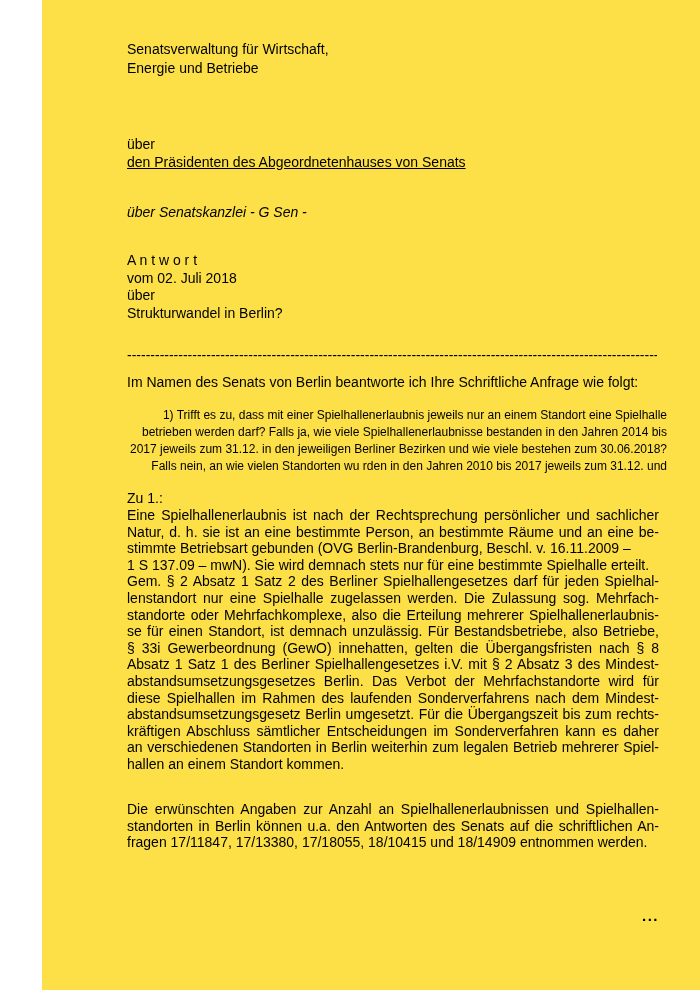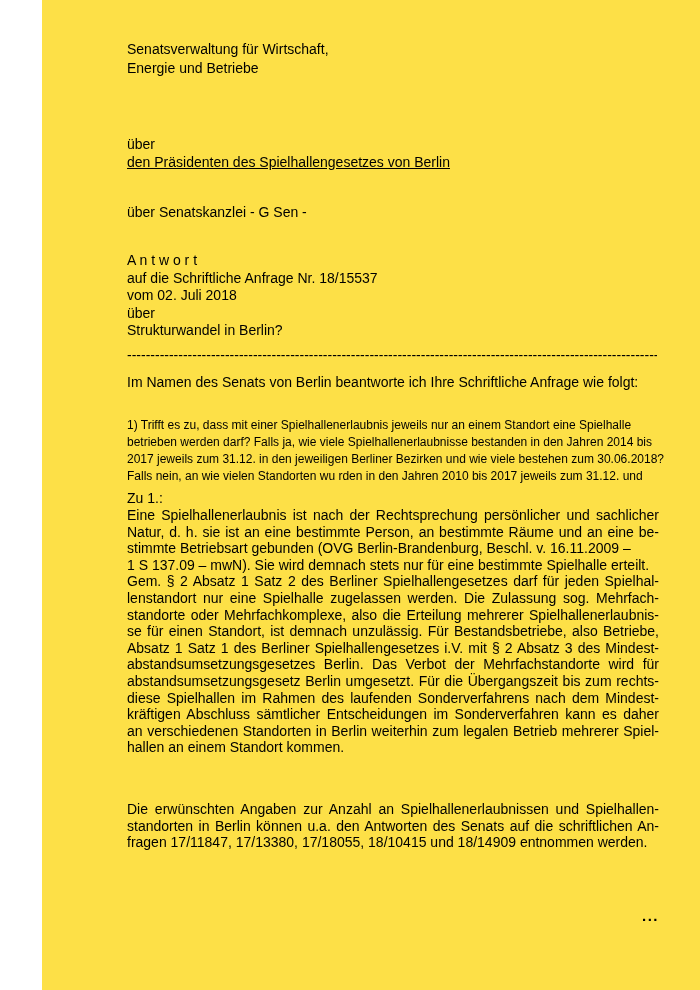--- a/index.html
+++ b/index.html
@@ -13,51 +13,50 @@
     overflow: hidden;
     margin-left: 42px;
   }
   .block { position: absolute; left: 85px; width: 532px; font-size: 14px; }
   .line { white-space: nowrap; }
   .just { text-align: justify; text-align-last: justify; text-justify: inter-word; }
   .under { text-decoration: underline; }
 
   #sender        { top: 40px;  line-height: 19px; }
   #recipient     { top: 136px; line-height: 17.5px; }
-  #via           { top: 204px; line-height: 17.5px; }
+  #via           { top: 204px; line-height: 17.5px; font-style: italic; }
   #answer-heading{ top: 252px; line-height: 17.5px; }
   #divider       { top: 347px; line-height: 17px; width: 530px; overflow: hidden; white-space: nowrap; }
   #intro         { top: 374px; line-height: 17px; }
-  #question-1    { top: 417px; font-size: 12px; line-height: 17px; width: 540px; }
+  #question-1    { top: 407px; font-size: 12px; line-height: 17px; width: 540px; text-align: right; }
   #zu1-label     { top: 490px; line-height: 16.6px; }
   #paragraph-1   { top: 507px; line-height: 16.6px; }
   #paragraph-2   { top: 801px; line-height: 16.6px; }
   #continuation  { position: absolute; left: 600px; top: 907px; font-size: 15px;
                    font-weight: 700; letter-spacing: 1.5px; line-height: 17px; }
 </style>
 </head>
 <body>
 
 <div class="page">
 
   <div class="block" id="sender">
       <div class="line">Senatsverwaltung für Wirtschaft,</div>
       <div class="line">Energie und Betriebe</div>
     </div>
 
   <div class="block" id="recipient">
       <div class="line">über</div>
-      <div class="line under">den Präsidenten des Spielhallengesetzes von Berlin</div>
+      <div class="line under">den Präsidenten des Abgeordnetenhauses von Senats</div>
     </div>
 
   <div class="block" id="via">über Senatskanzlei - G Sen -</div>
 
   <div class="block" id="answer-heading">
       <div class="line">A n t w o r t</div>
-      <div class="line">auf die Schriftliche Anfrage Nr. 18/15537</div>
       <div class="line">vom 02. Juli 2018</div>
       <div class="line">über</div>
       <div class="line">Strukturwandel in Berlin?</div>
     </div>
 
   <div class="block" id="divider">-------------------------------------------------------------------------------------------------------------------</div>
 
   <div class="block" id="intro">Im Namen des Senats von Berlin beantworte ich Ihre Schriftliche Anfrage wie folgt:</div>
 
   <div class="block" id="question-1">
@@ -71,24 +70,25 @@
 
   <div class="block" id="paragraph-1">
       <div class="line just">Eine Spielhallenerlaubnis ist nach der Rechtsprechung persönlicher und sachlicher</div>
       <div class="line just">Natur, d. h. sie ist an eine bestimmte Person, an bestimmte Räume und an eine be-</div>
       <div class="line">stimmte Betriebsart gebunden (OVG Berlin-Brandenburg, Beschl. v. 16.11.2009 –</div>
       <div class="line">1 S 137.09 – mwN). Sie wird demnach stets nur für eine bestimmte Spielhalle erteilt.</div>
       <div class="line just">Gem. § 2 Absatz 1 Satz 2 des Berliner Spielhallengesetzes darf für jeden Spielhal-</div>
       <div class="line just">lenstandort nur eine Spielhalle zugelassen werden. Die Zulassung sog. Mehrfach-</div>
       <div class="line just">standorte oder Mehrfachkomplexe, also die Erteilung mehrerer Spielhallenerlaubnis-</div>
       <div class="line just">se für einen Standort, ist demnach unzulässig. Für Bestandsbetriebe, also Betriebe,</div>
+      <div class="line just">§ 33i Gewerbeordnung (GewO) innehatten, gelten die Übergangsfristen nach § 8</div>
       <div class="line just">Absatz 1 Satz 1 des Berliner Spielhallengesetzes i.V. mit § 2 Absatz 3 des Mindest-</div>
       <div class="line just">abstandsumsetzungsgesetzes Berlin. Das Verbot der Mehrfachstandorte wird für</div>
+      <div class="line just">diese Spielhallen im Rahmen des laufenden Sonderverfahrens nach dem Mindest-</div>
       <div class="line just">abstandsumsetzungsgesetz Berlin umgesetzt. Für die Übergangszeit bis zum rechts-</div>
-      <div class="line just">diese Spielhallen im Rahmen des laufenden Sonderverfahrens nach dem Mindest-</div>
       <div class="line just">kräftigen Abschluss sämtlicher Entscheidungen im Sonderverfahren kann es daher</div>
       <div class="line just">an verschiedenen Standorten in Berlin weiterhin zum legalen Betrieb mehrerer Spiel-</div>
       <div class="line">hallen an einem Standort kommen.</div>
     </div>
 
   <div class="block" id="paragraph-2">
       <div class="line just">Die erwünschten Angaben zur Anzahl an Spielhallenerlaubnissen und Spielhallen-</div>
       <div class="line just">standorten in Berlin können u.a. den Antworten des Senats auf die schriftlichen An-</div>
       <div class="line">fragen 17/11847, 17/13380, 17/18055, 18/10415 und 18/14909 entnommen werden.</div>
     </div>

